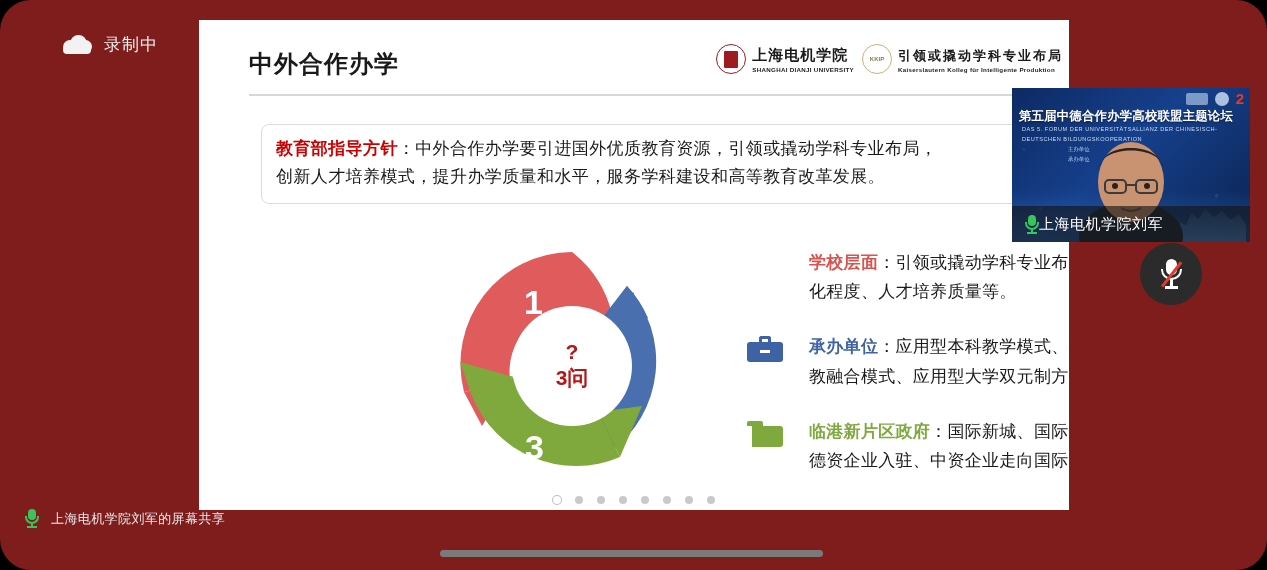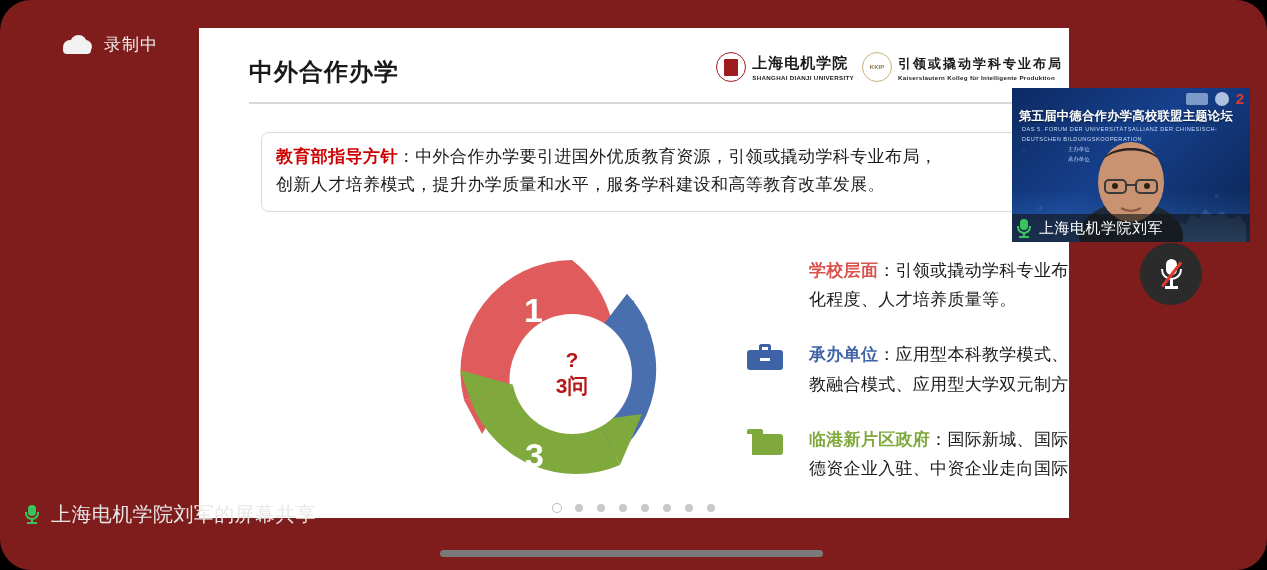--- a/index.html
+++ b/index.html
@@ -21,21 +21,21 @@
     position: absolute; background: #f2f2f2; border-radius: 50%;
   }
   .cloud-icon .c1 { width: 14px; height: 14px; left: 1px; top: 5px; }
   .cloud-icon .c2 { width: 17px; height: 17px; left: 8px; top: 0px; }
   .cloud-icon .c3 { width: 13px; height: 13px; left: 17px; top: 5px; }
   .cloud-icon .base { position: absolute; left: 1px; top: 11px; width: 28px; height: 8px; background:#f2f2f2; border-radius: 5px; }
   .rec-text { color: #efefef; font-size: 17px; letter-spacing: 1px; }
 
   
   .slide {
-    position: absolute; left: 199px; top: 28px;
+    position: absolute; left: 199px; top: 20px;
     width: 870px; height: 490px;
     background: #fff;
     overflow: hidden;
   }
   .slide-header {
     position: absolute; left: 50px; top: 28px; right: 6px; height: 44px;
   }
   .slide-title {
     font-size: 24px; font-weight: bold; color: #1a1a1a;
     letter-spacing: 1px;
@@ -157,23 +157,23 @@
   .vt-subtitle {
     position:absolute; left:10px; right:6px; top:37px;
     font-size:5.6px; color:#c8dcf5; letter-spacing:.5px; line-height:1.7;
   }
   .vt-org { position:absolute; left:56px; top:57px; font-size:5.4px; color:#b9cfee; line-height:1.8; }
   .vt-person {
     position:absolute; left:50%; transform: translateX(-50%); bottom:0;
     width: 112px; height: 118px;
   }
   .vt-name {
-    position:absolute; left:0; bottom:0; height:28px; width:100%;
+    position:absolute; left:0; bottom:0; height:36px; width:100%;
     background: rgba(20,20,20,.62);
-    display:flex; align-items:center; gap:8px; padding-left:4px;
+    display:flex; align-items:center; padding-left:12px;
   }
   .vt-name-text { color:#fff; font-size:15px; letter-spacing:.5px; }
   .mic-green { width: 15px; height: 19px; position: relative; }
   .mic-green .cap { position:absolute; left:3.5px; top:0; width:8px; height:11px; background:#39c45c; border-radius:4px;}
   .mic-green .arc { position:absolute; left:0.5px; top:7px; width:14px; height:8px; border:2px solid #39c45c; border-top:none; border-radius:0 0 8px 8px;}
   .mic-green .stem { position:absolute; left:6.5px; top:14px; width:2px; height:5px; background:#39c45c;}
   .mic-green .base { position:absolute; left:2.5px; bottom:0; width:10px; height:2px; background:#39c45c;}
 
   
   .mute-btn {
@@ -187,21 +187,21 @@
   .mic-mute .arc { position:absolute; left:2px; top:10px; width:21px; height:11px; border:2.6px solid #fff; border-top:none; border-radius:0 0 11px 11px;}
   .mic-mute .stem { position:absolute; left:11px; top:20px; width:3px; height:7px; background:#fff;}
   .mic-mute .base { position:absolute; left:6px; bottom:0; width:13px; height:3px; background:#fff;}
   .mic-mute .slash { position:absolute; left:-3px; top:14px; width:31px; height:2.6px; background:#e03b2e; transform: rotate(-52deg); transform-origin: center;}
 
   
   .share-bar {
     position: absolute; left: 0; bottom: 36px;
     display: flex; align-items: center; gap: 12px; padding: 6px 14px 6px 24px;
   }
-  .share-text { color: #e8e8e8; font-size: 20px; letter-spacing: .4px; }
+  .share-text { color: #e8e8e8; font-size: 13px; letter-spacing: .4px; }
 
   
   .scrollbar-track {
     position: absolute; left: 440px; bottom: 13px; width: 383px; height: 7px;
   }
   .scrollbar-thumb {
     width: 100%; height: 100%; background: #7a7a7a; border-radius: 4px;
   }
 </style>
 </head>

